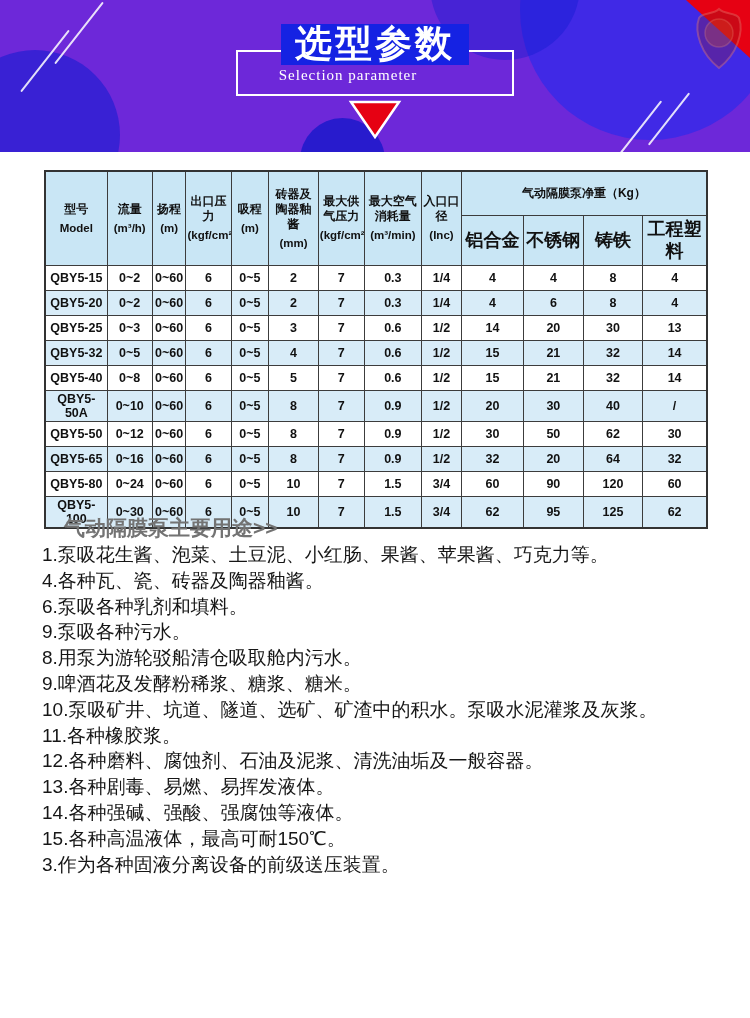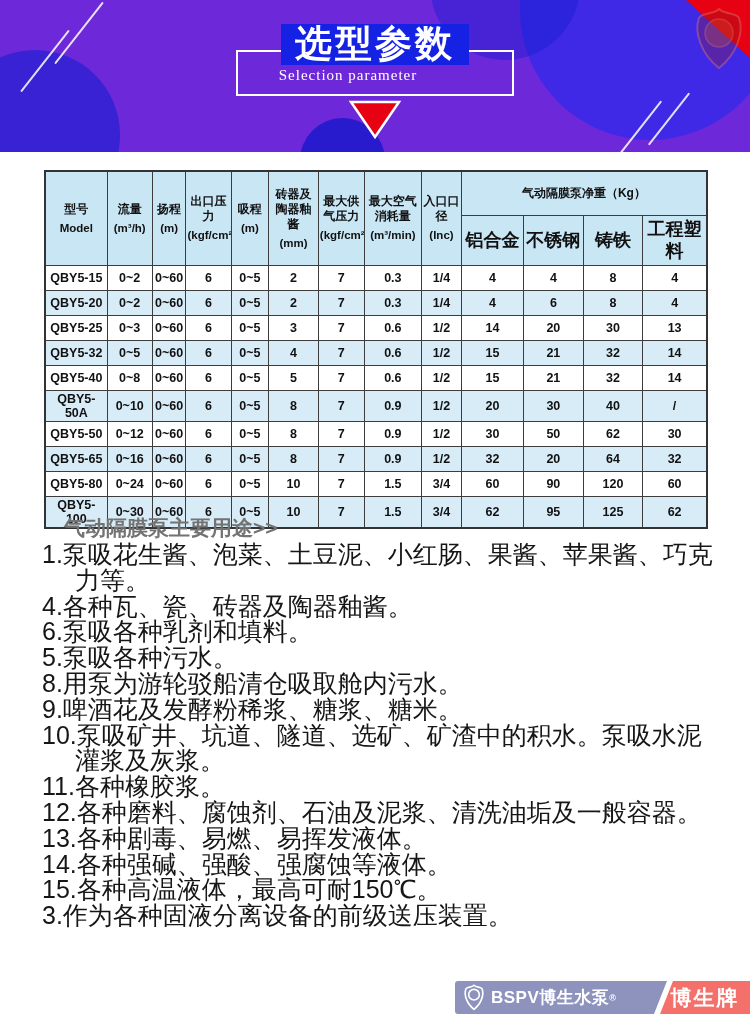--- a/index.html
+++ b/index.html
@@ -68,21 +68,21 @@
   thead th .unit { font-weight:bold; font-size:11.5px; margin-top:4px; }
   tbody td { height:25px; font-size:12.5px; font-weight:bold; padding:1px; }
   tbody tr.alt td { background:#d8ecf8; }
 
   
   #uses { position:absolute; left:42px; top:514px; width:682px; }
   #uses-title {
     color:#737373; font-size:21px; font-weight:bold; margin-left:22px; 
   }
   .use-item {
-    color:#161616; font-size:25px; line-height:25.8px;
+    color:#161616; font-size:19px; line-height:25.8px;
     padding-left:33px; text-indent:-33px;
   }
 
   
   #badge {
     position:absolute; left:455px; top:981px; width:295px; height:33px;
     display:flex; align-items:stretch;
   }
   .badge-left {
     width:212px; background:#8e93be; display:flex; align-items:center;
@@ -350,40 +350,27 @@
         </tbody>
       </table>
   </div>
 
   <div id="uses">
     <div id="uses-title">气动隔膜泵主要用途&gt;&gt;</div>
     <div id="uses-list">
         <div class="use-item">1.泵吸花生酱、泡菜、土豆泥、小红肠、果酱、苹果酱、巧克力等。</div>
         <div class="use-item">4.各种瓦、瓷、砖器及陶器釉酱。</div>
         <div class="use-item">6.泵吸各种乳剂和填料。</div>
-        <div class="use-item">5.泵吸各种污水。</div>
+        <div class="use-item">9.泵吸各种污水。</div>
         <div class="use-item">8.用泵为游轮驳船清仓吸取舱内污水。</div>
         <div class="use-item">9.啤酒花及发酵粉稀浆、糖浆、糖米。</div>
         <div class="use-item">10.泵吸矿井、坑道、隧道、选矿、矿渣中的积水。泵吸水泥灌浆及灰浆。</div>
         <div class="use-item">11.各种橡胶浆。</div>
         <div class="use-item">12.各种磨料、腐蚀剂、石油及泥浆、清洗油垢及一般容器。</div>
         <div class="use-item">13.各种剧毒、易燃、易挥发液体。</div>
         <div class="use-item">14.各种强碱、强酸、强腐蚀等液体。</div>
         <div class="use-item">15.各种高温液体，最高可耐150℃。</div>
         <div class="use-item">3.作为各种固液分离设备的前级送压装置。</div>
       </div>
   </div>
 
-  <div id="badge">
-    <div class="badge-left">
-      <svg width="22" height="27" viewBox="0 0 54 66">
-        <path d="M27 3 C33 9 44 6 47 12 C52 26 45 48 27 62 C9 48 2 26 7 12 C10 6 21 9 27 3 Z" fill="none" stroke="#ffffff" stroke-width="4"></path>
-        <circle cx="27" cy="26" r="13" fill="none" stroke="#ffffff" stroke-width="4"></circle>
-      </svg>
-      <span class="brand-text">BSPV博生水泵</span>
-      <sup>®</sup>
-    </div>
-    <div class="badge-right">
-      <span>博生牌</span>
-    </div>
-  </div>
 
 </div>
 
 </body></html>

